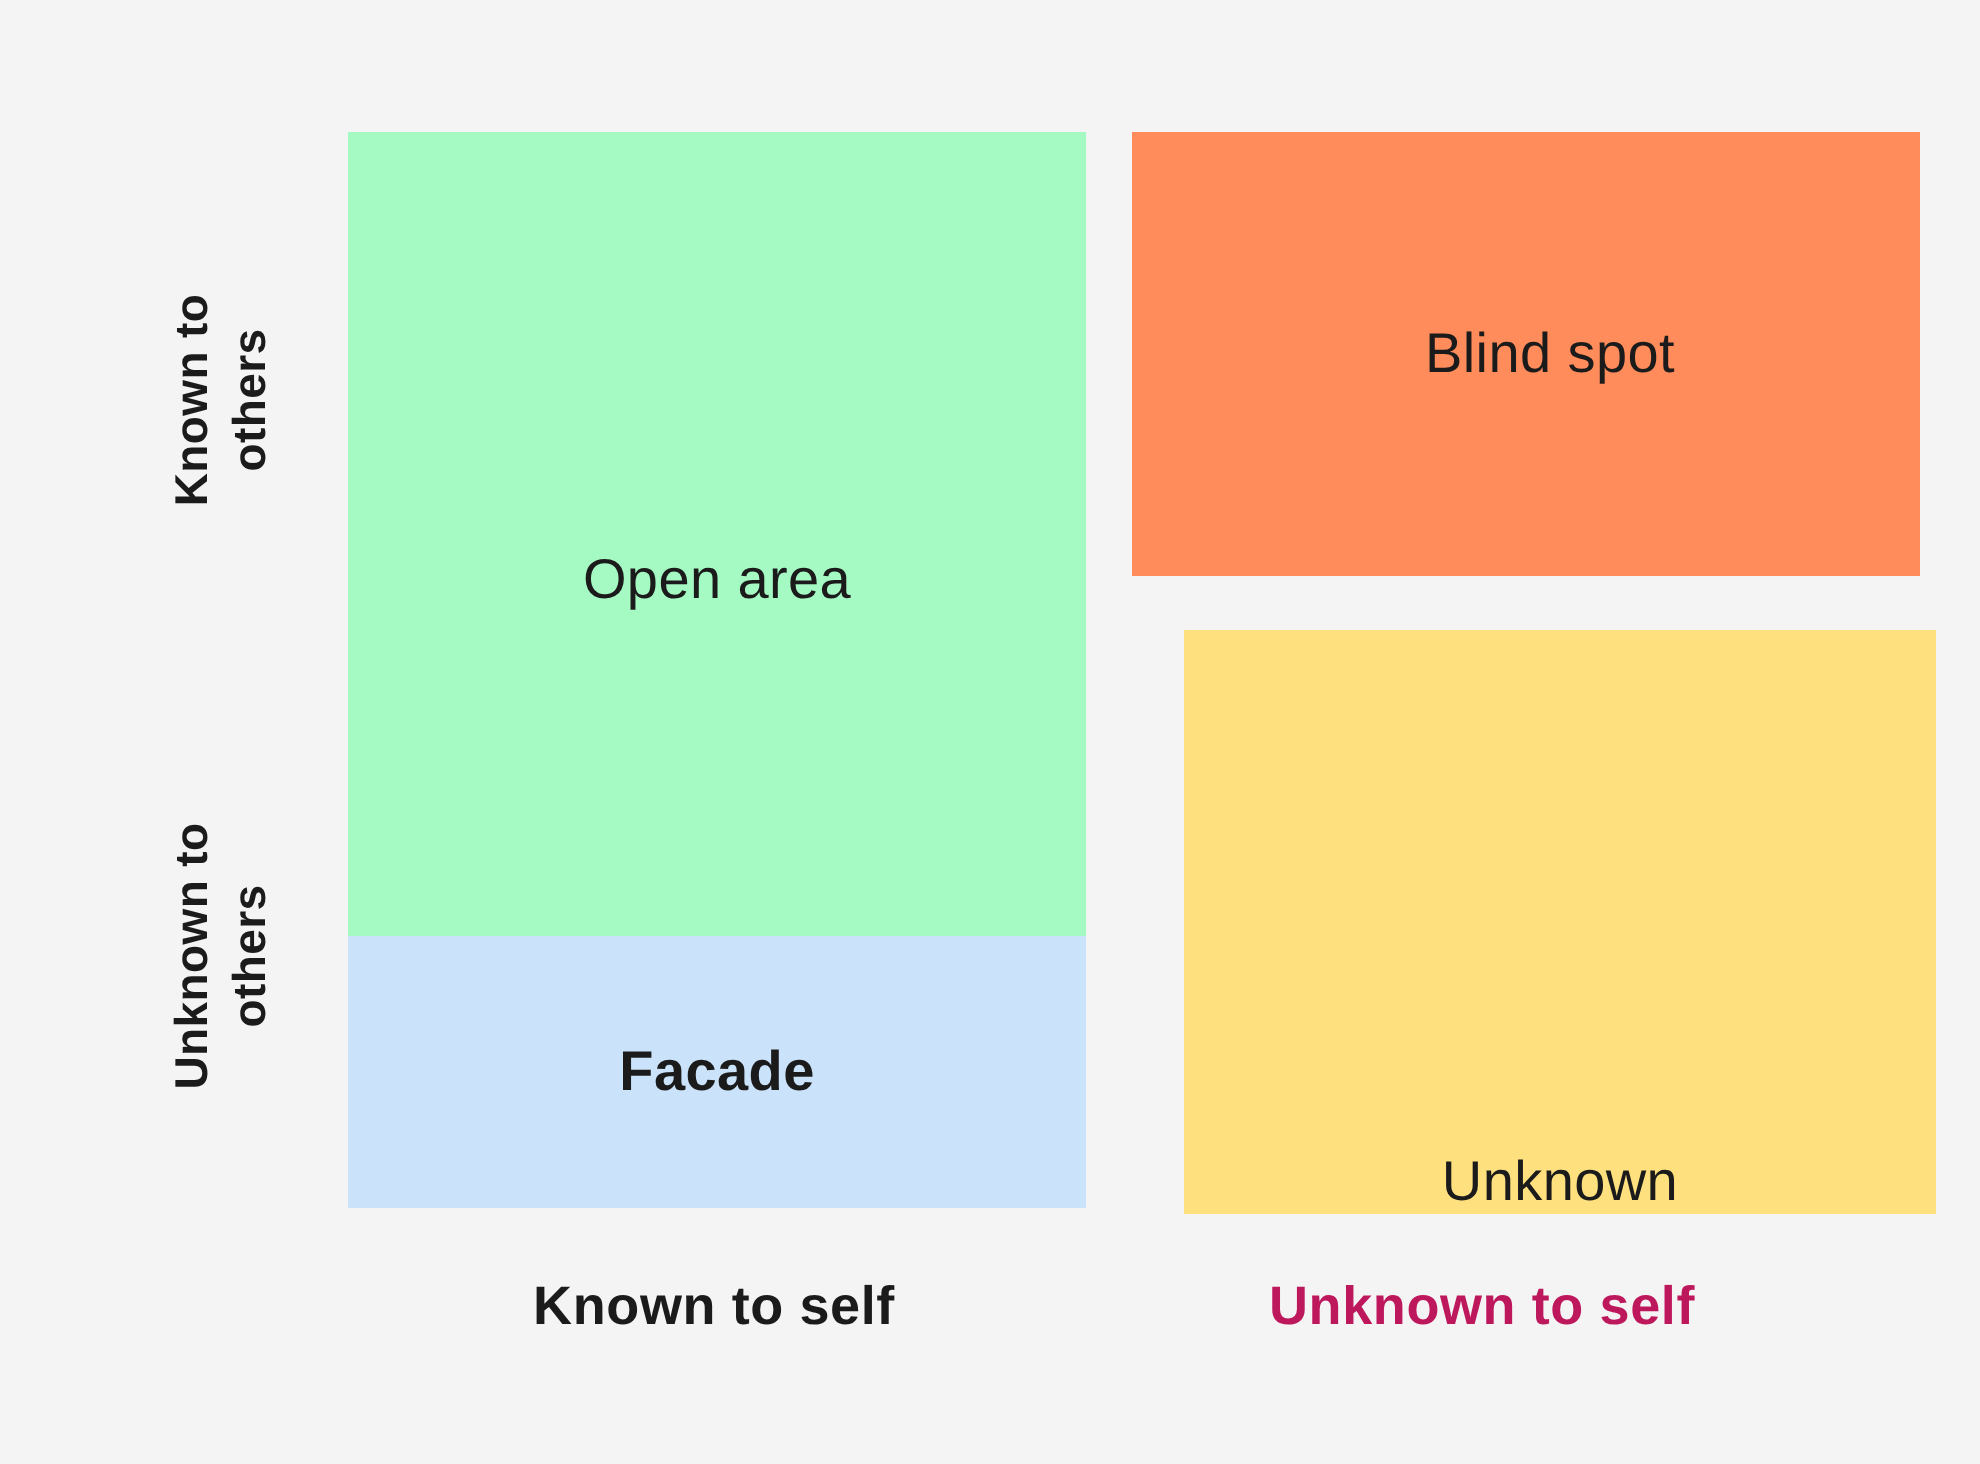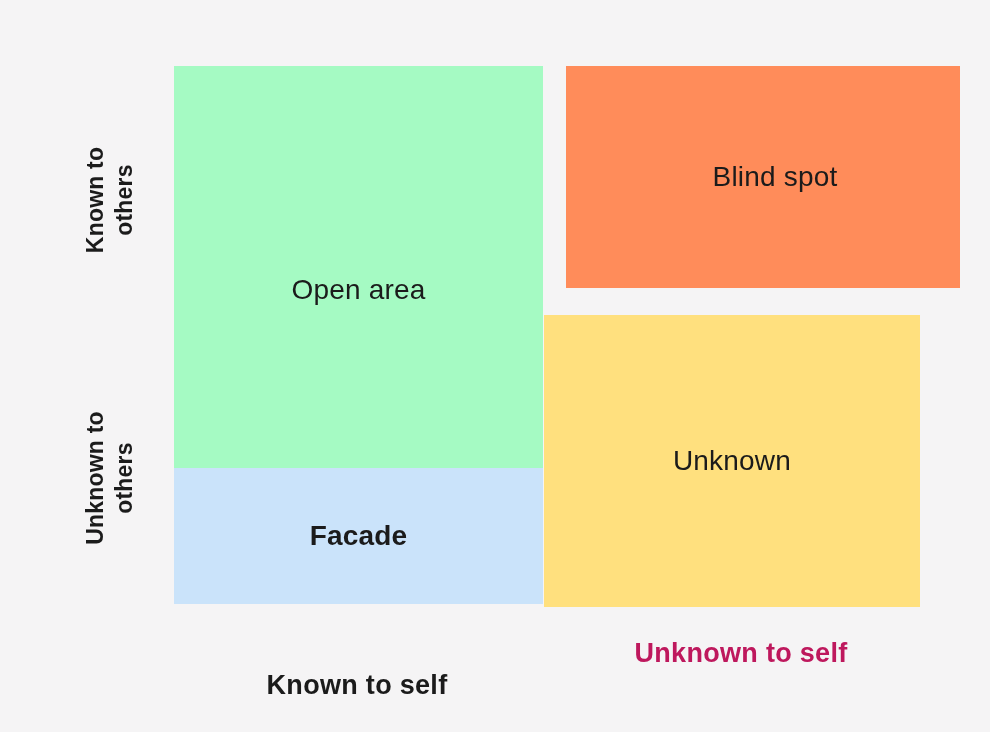--- a/index.html
+++ b/index.html
@@ -20,21 +20,21 @@
     display: flex;
     align-items: center;
     justify-content: center;
     font-size: 28px;
     font-weight: 400;
     letter-spacing: 0.2px;
   }
   .q-open   { left: 174px; top: 66px;  width: 369px; height: 448px; }
   .q-blind  { left: 566px; top: 66px;  width: 370px; height: 222px; padding-left: 24px; }
   .q-facade { left: 174px; top: 468px; width: 369px; height: 136px; font-weight: bold; }
-  .q-unknown{ left: 544px; top: 315px; width: 376px; height: 292px; }
+  .q-unknown{ left: 592px; top: 315px; width: 376px; height: 292px; align-items: flex-end; }
 
   .v-label {
     position: absolute;
     transform: translate(-50%, -50%) rotate(-90deg);
     text-align: center;
     white-space: pre-line;
     font-size: 23px;
     font-weight: 600;
     line-height: 1.25;
     letter-spacing: 0.2px;
@@ -43,21 +43,21 @@
   .v-label-bottom { left: 110px; top: 478px; }
 
   .h-label {
     position: absolute;
     transform: translateX(-50%);
     white-space: nowrap;
     font-size: 27px;
     font-weight: 600;
     letter-spacing: 0.3px;
   }
-  .h-label-left  { left: 357px; top: 638px; margin-top: 32px; }
+  .h-label-left  { left: 357px; top: 638px; }
   .h-label-right { left: 741px; top: 638px; }
 </style>
 </head>
 <body>
 
 <div class="canvas" style="background-color: rgb(245, 244, 245);">
 
   <div class="quadrant q-open" style="background-color: rgb(165, 250, 195);">
     <span style="color: rgb(27, 27, 27);">Open area</span>
   </div>

